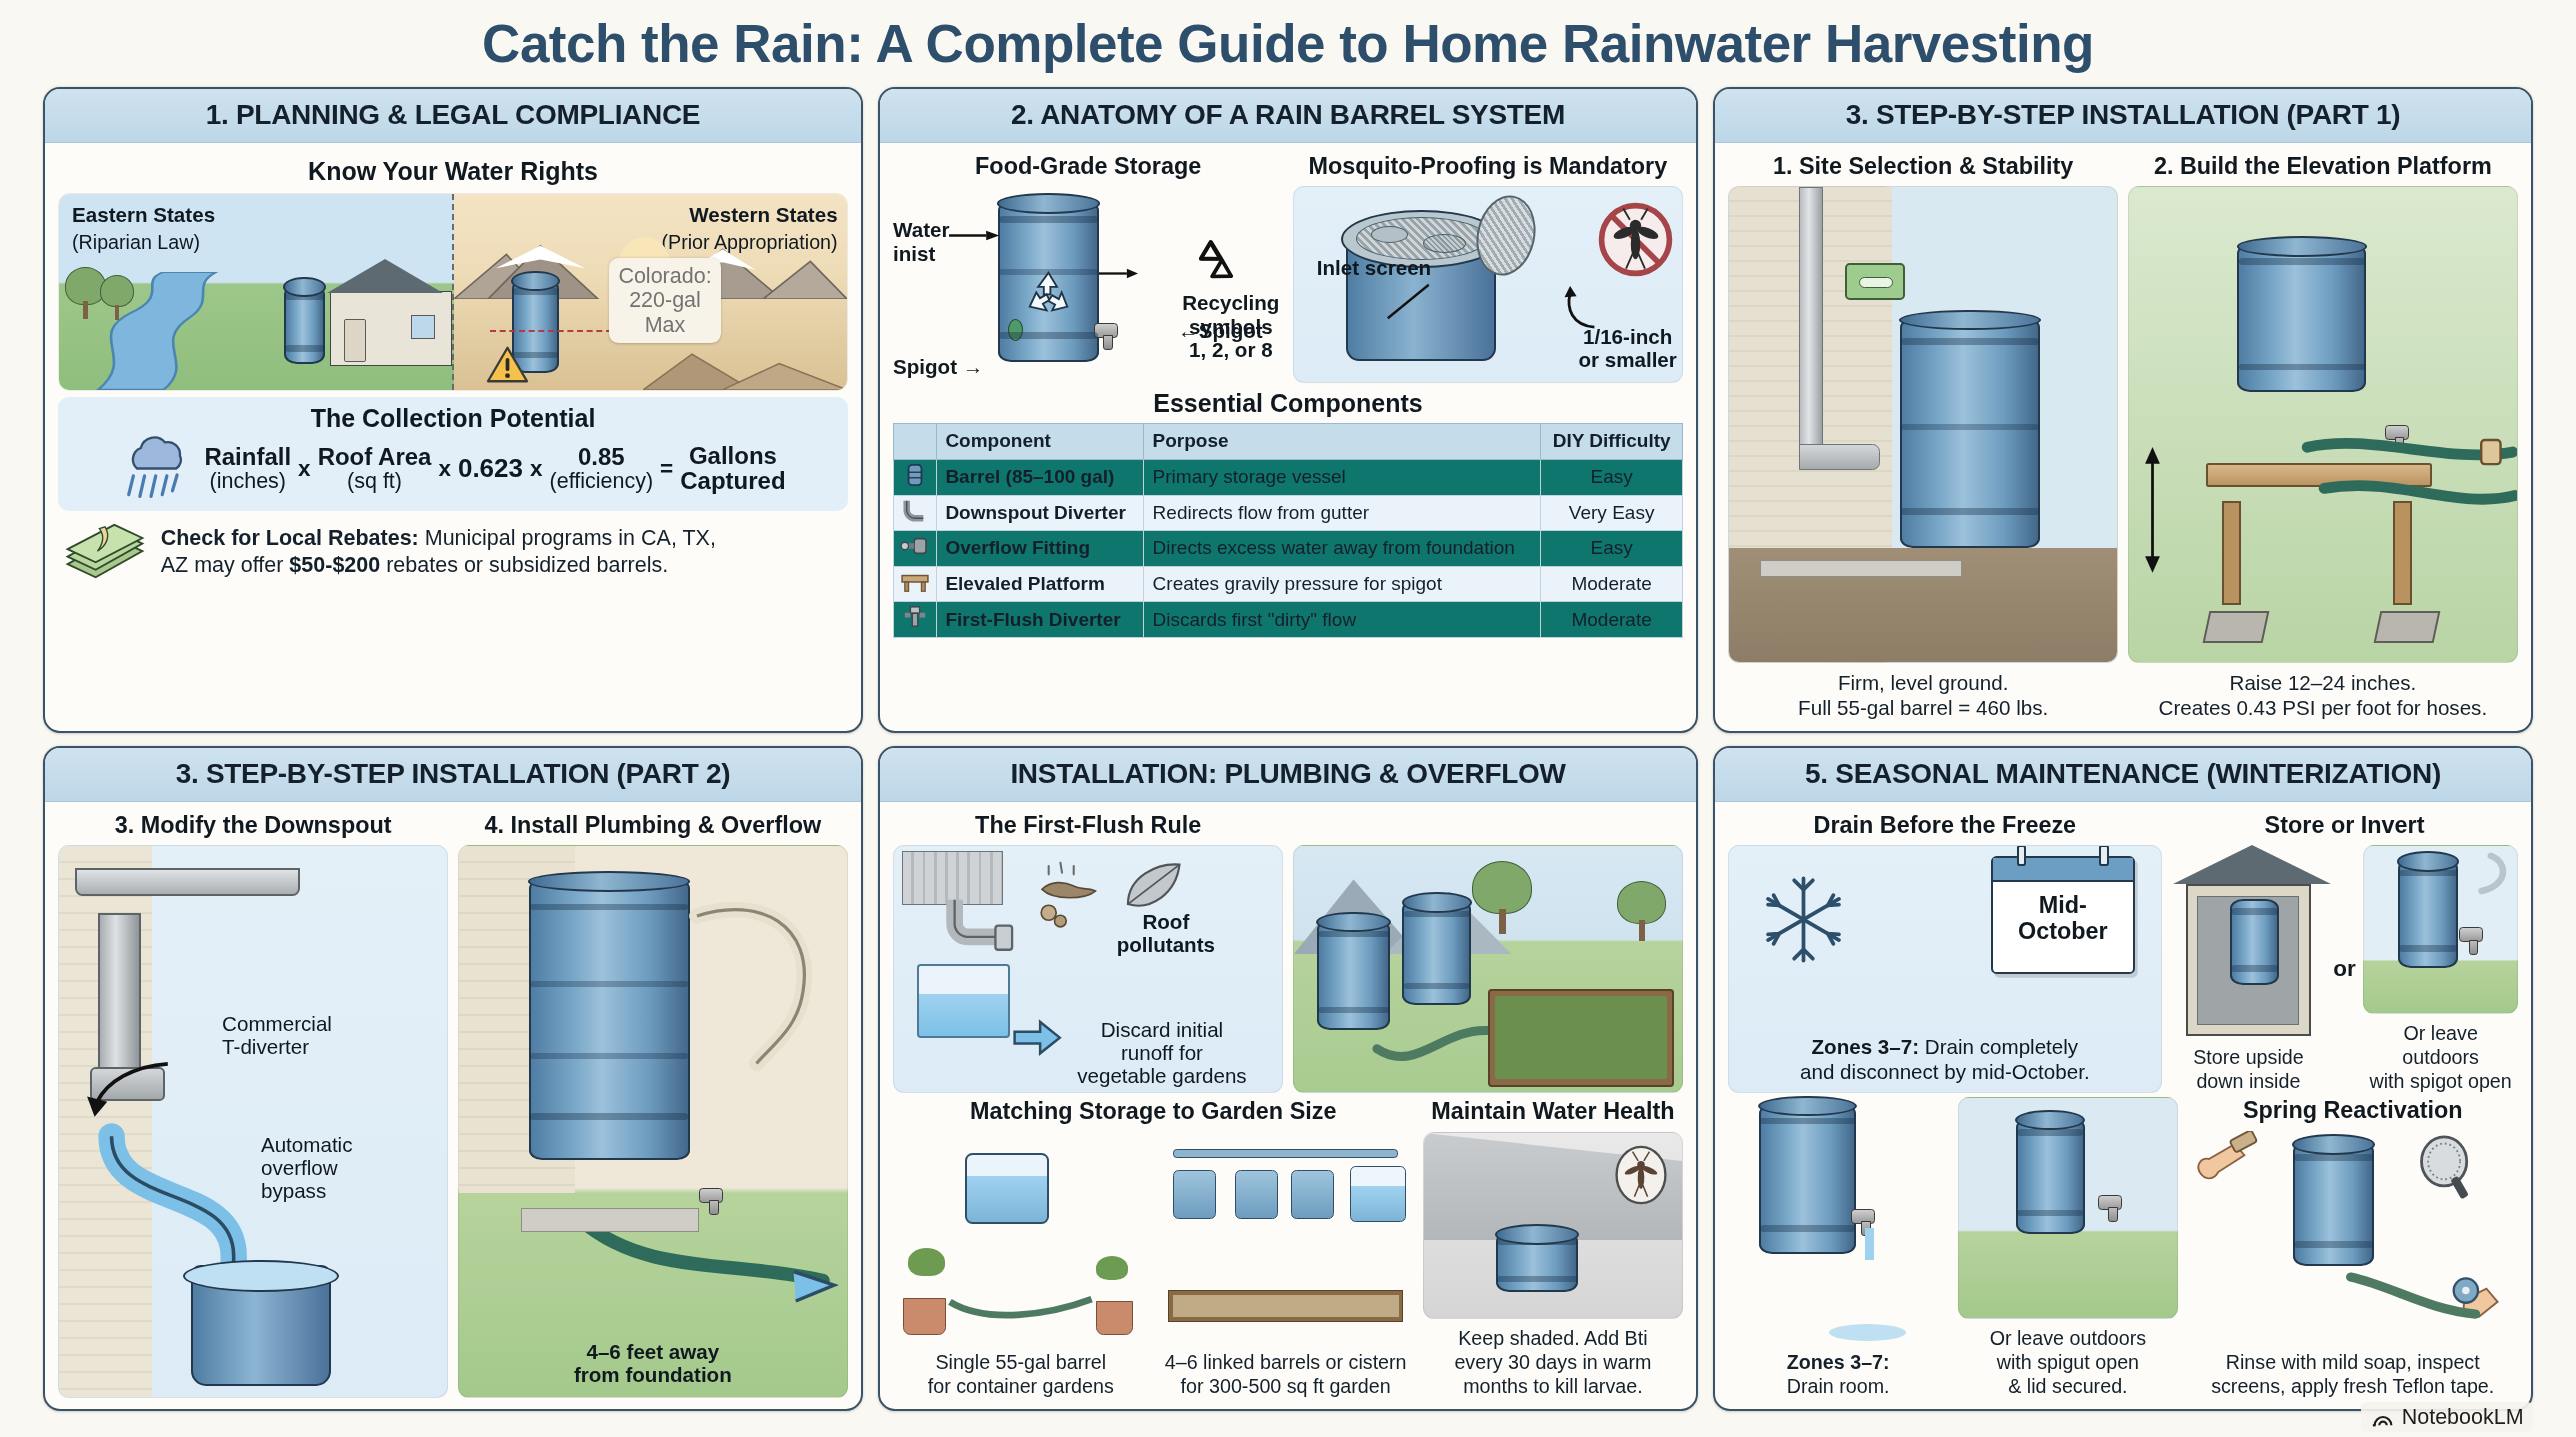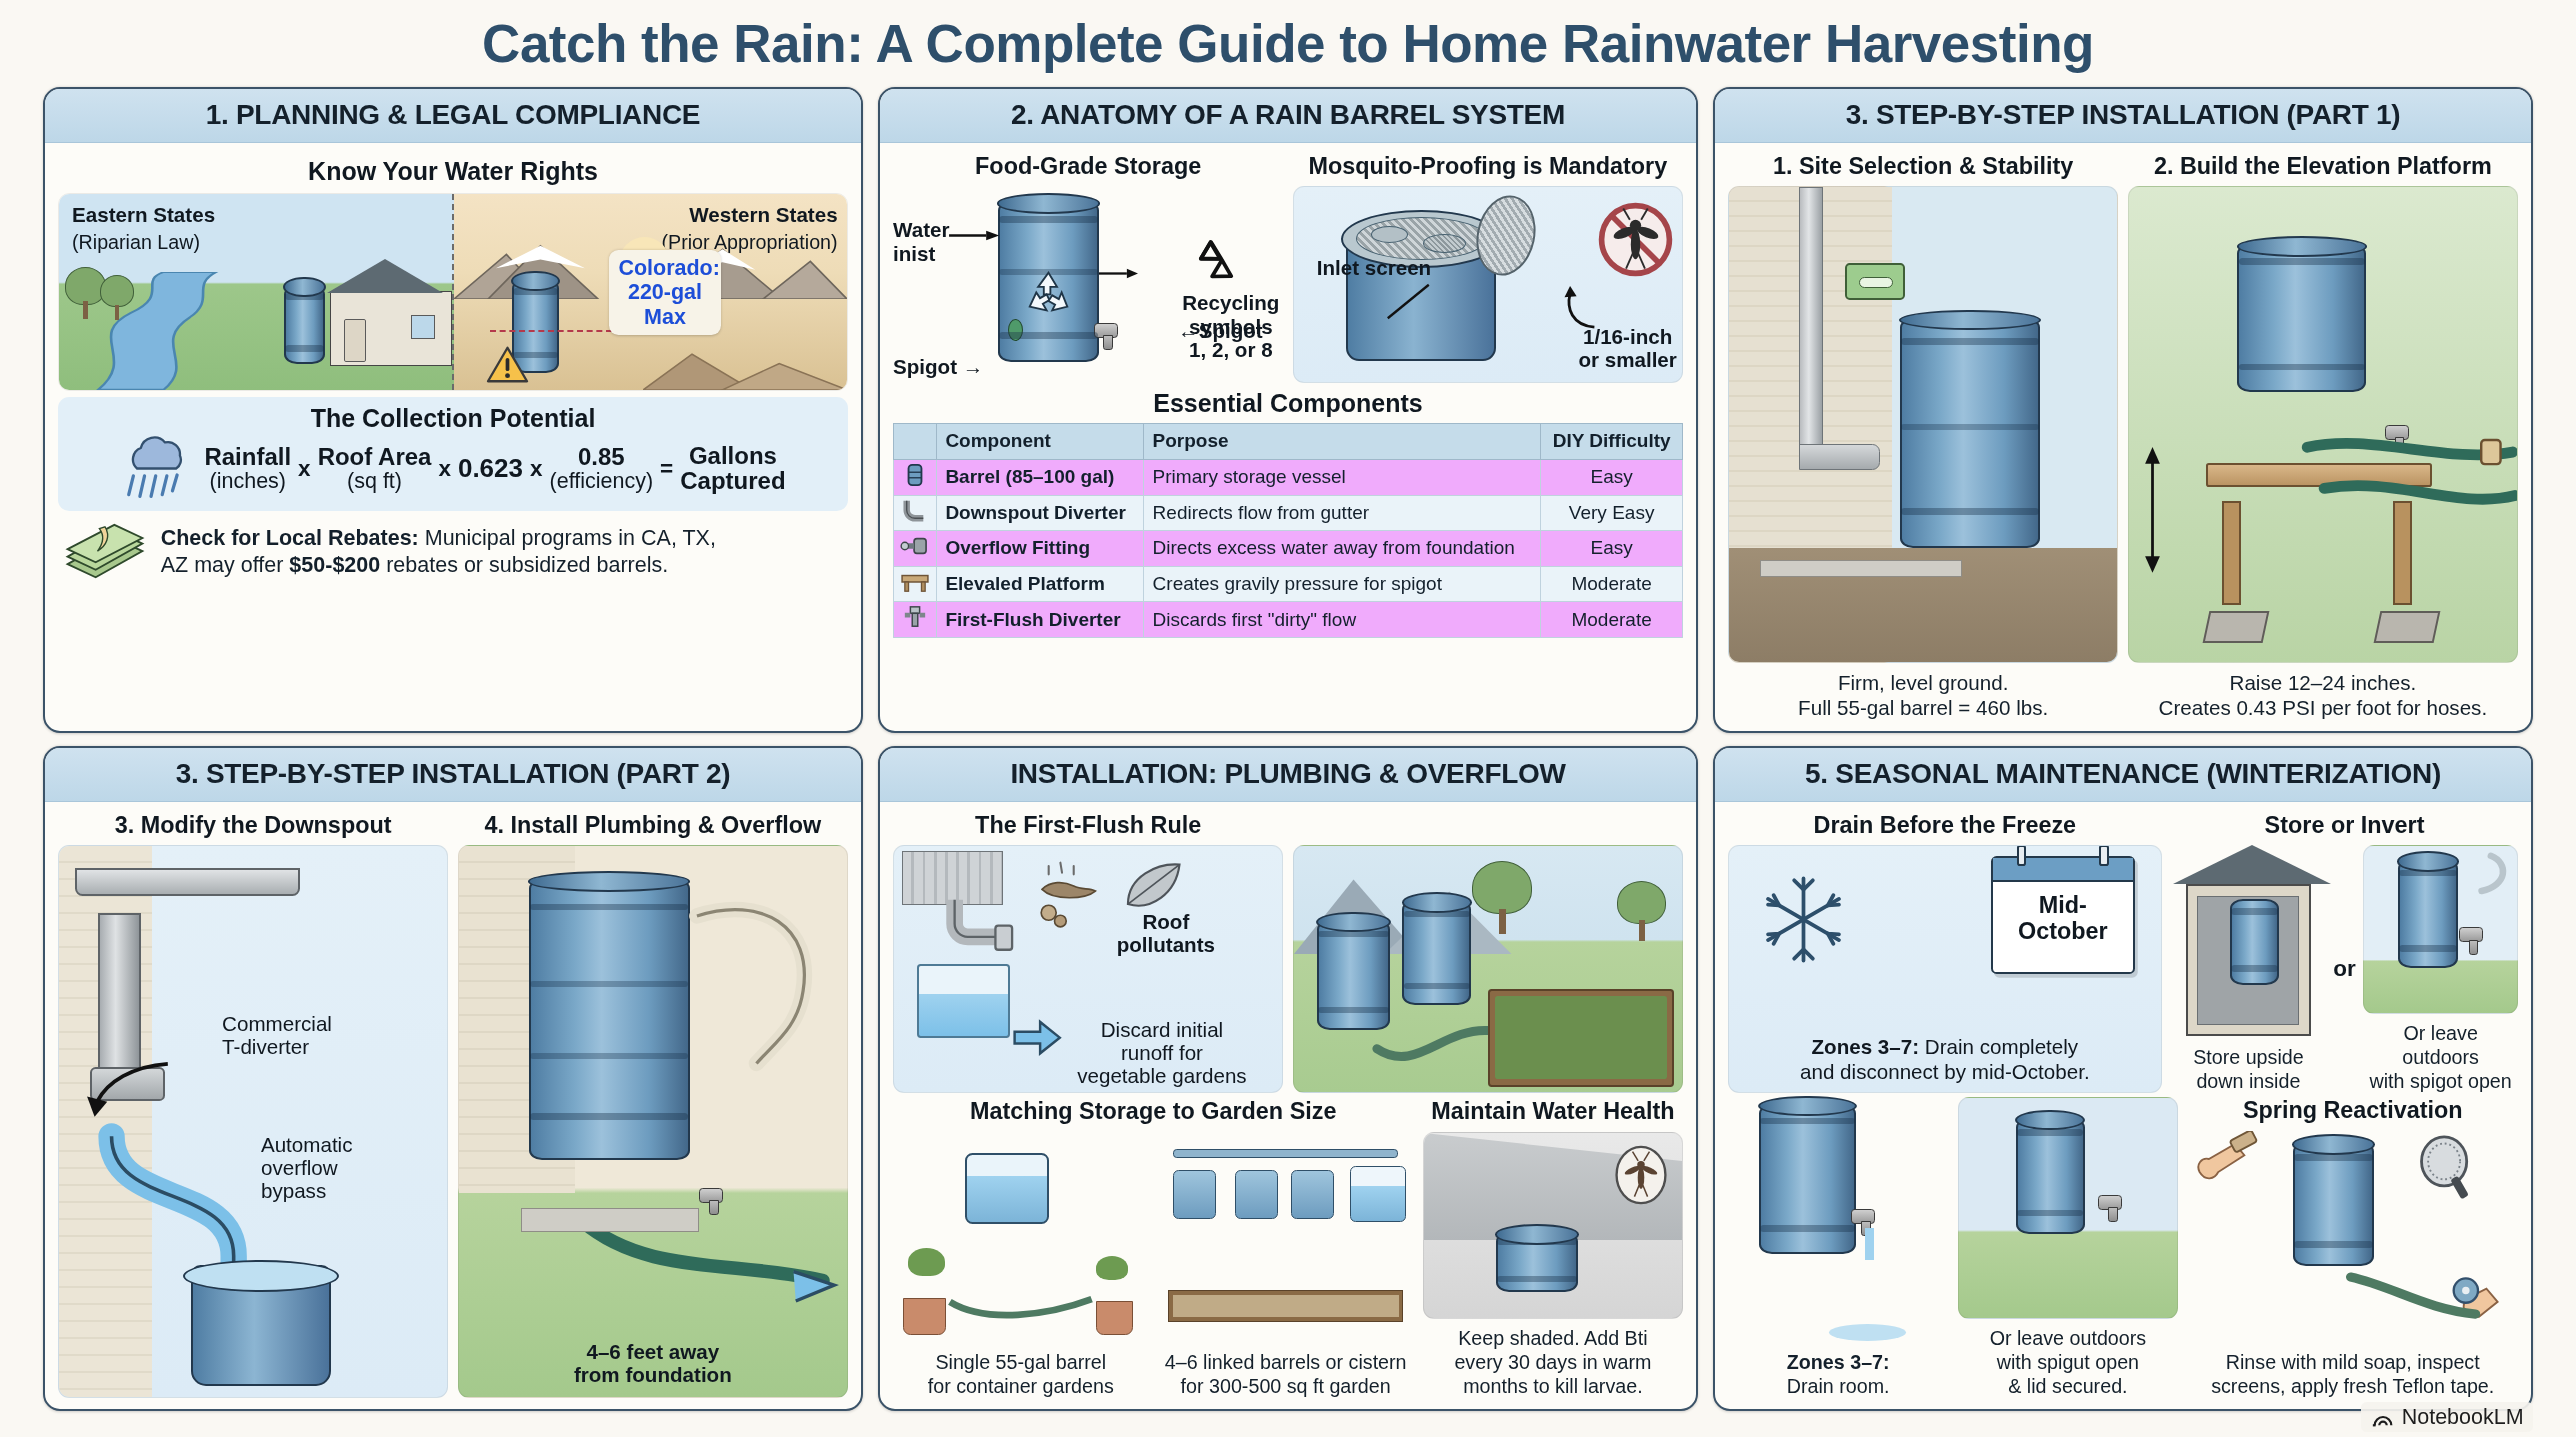--- a/index.html
+++ b/index.html
@@ -143,21 +143,21 @@
   }
 
   
   .tbl-title {
     text-align:center; font-weight:bold; font-size:25px; color:#101820;
     margin: 5.6px 0 4.7px;
   }
   table.components {
     width: 100%; border-collapse: collapse;
     font-size: 19px; color:#13202c;
-    background:#f0abfc;
+    background:#0f766e;
     border:0.9px solid #9fb8c9;
   }
   table.components th {
     background: #c5dcea; font-weight:bold; text-align:left;
     padding: 6.6px 8.4px; border:0.9px solid #9fb8c9; font-size:19px;
   }
   table.components td {
     padding: 5.6px 8.4px; border:0.9px solid #bfd2de; vertical-align:middle;
   }
   table.components tbody tr:nth-child(even) { background:#eaf3f9; }
@@ -182,22 +182,22 @@
   .fnum { font-weight:bold; font-size:26px; color:#101820; }
 
   .rebate-row {
     display:flex; align-items:center; gap:13px; margin-top: 11.2px; padding: 0 3.7px;
   }
   .rebate-text { font-size:21.5px; line-height:1.25; color:#14202b; }
   .rebate-text b { font-weight:bold; }
 
   .callout {
     position:absolute; background:#f7f3e8; border-radius:9.4px;
-    padding:5.6px 9.4px; font-weight:bold; font-size:21.5px; line-height:1.15;
-    color:#1d4ed8; text-align:center; box-shadow:0 0.9px 2.8px rgba(0,0,0,.2);
+    padding:5.6px 9.4px; font-weight:normal; font-size:21.5px; line-height:1.15;
+    color:#737373; text-align:center; box-shadow:0 0.9px 2.8px rgba(0,0,0,.2);margin-top:8px;
   }
   .anno {
     position:absolute; font-weight:bold; font-size:20.6px; color:#101820;
     line-height:1.12; text-align:center;
   }
   .anno-plain { font-weight:normal; }
 
   .watermark {
     position:absolute; right:43px; bottom:5.6px;
     display:flex; align-items:center; gap:7px;

